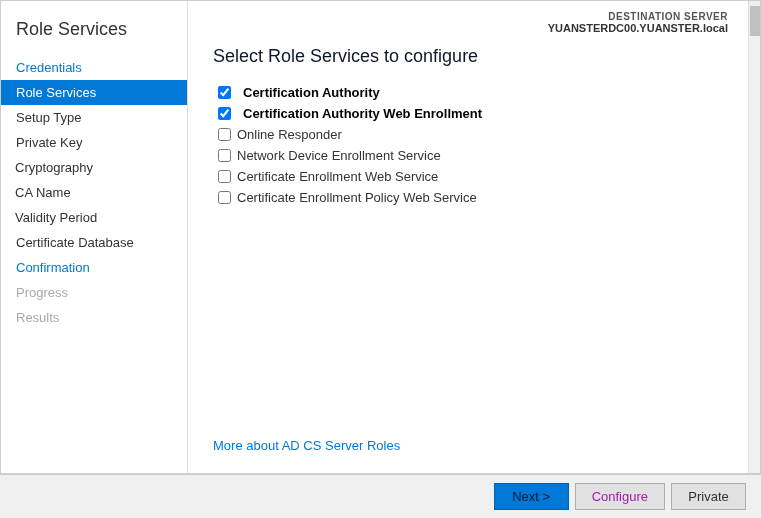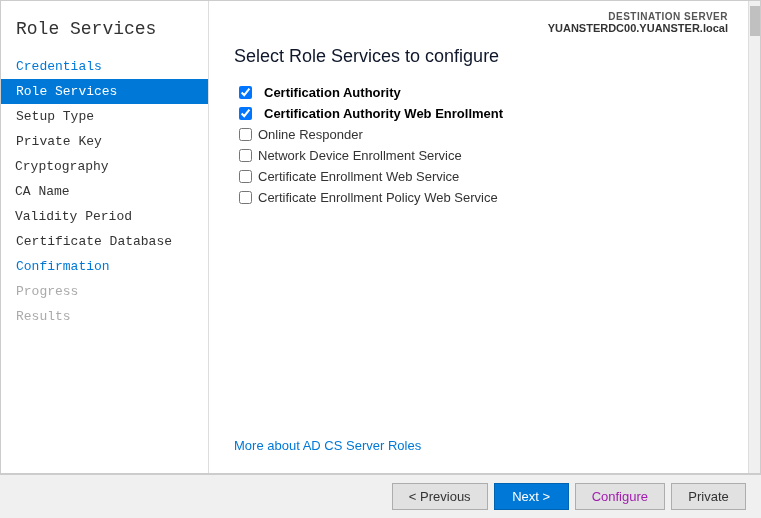--- a/index.html
+++ b/index.html
@@ -15,26 +15,25 @@
     }
     .main-container {
       display: flex;
       flex: 1;
       background: #fff;
       border: 1px solid #ccc;
       margin: 0;
       overflow: hidden;
     }
     .sidebar {
-      width: 208px;
+      width: 187px;
       background: #fff;
       border-right: 1px solid #ddd;
       padding: 10px 0;
       flex-shrink: 0;
-      font-family: Liberation Mono, monospace;
     }
     .sidebar-title {
       font-size: 18px;
       font-weight: 300;
       color: #333;
       padding: 8px 15px 15px 15px;
     }
     .sidebar-item {
       padding: 5px 15px;
       cursor: pointer;
@@ -137,21 +136,21 @@
       padding: 5px 16px;
       font-size: 13px;
       cursor: pointer;
       border: 1px solid #adadad;
       background: #e1e1e1;
       color: #333;
       min-width: 75px;
     }
     .btn.btn-primary {
       background: #0078d7;
-      color: #ffffff;
+      color: #0f172a;
       border-color: #0063b1;
     }
     .btn.disabled {
       color: #a21caf;
       cursor: default;
     }
     .scrollbar-track {
       width: 12px;
       background: #f0f0f0;
       border-left: 1px solid #ddd;
@@ -238,17 +237,16 @@
 
     <a class="more-link" href="#">More about AD CS Server Roles</a>
   </div>
 
   <div class="scrollbar-track">
     <div class="scrollbar-thumb"></div>
   </div>
 </div>
 
 <div class="footer">
-  <button class="btn">&lt; Previous</button>
   <button class="btn btn-primary">Next &gt;</button>
   <button class="btn disabled">Configure</button>
   <button class="btn">Private</button>
 </div>
 
 </body></html>

